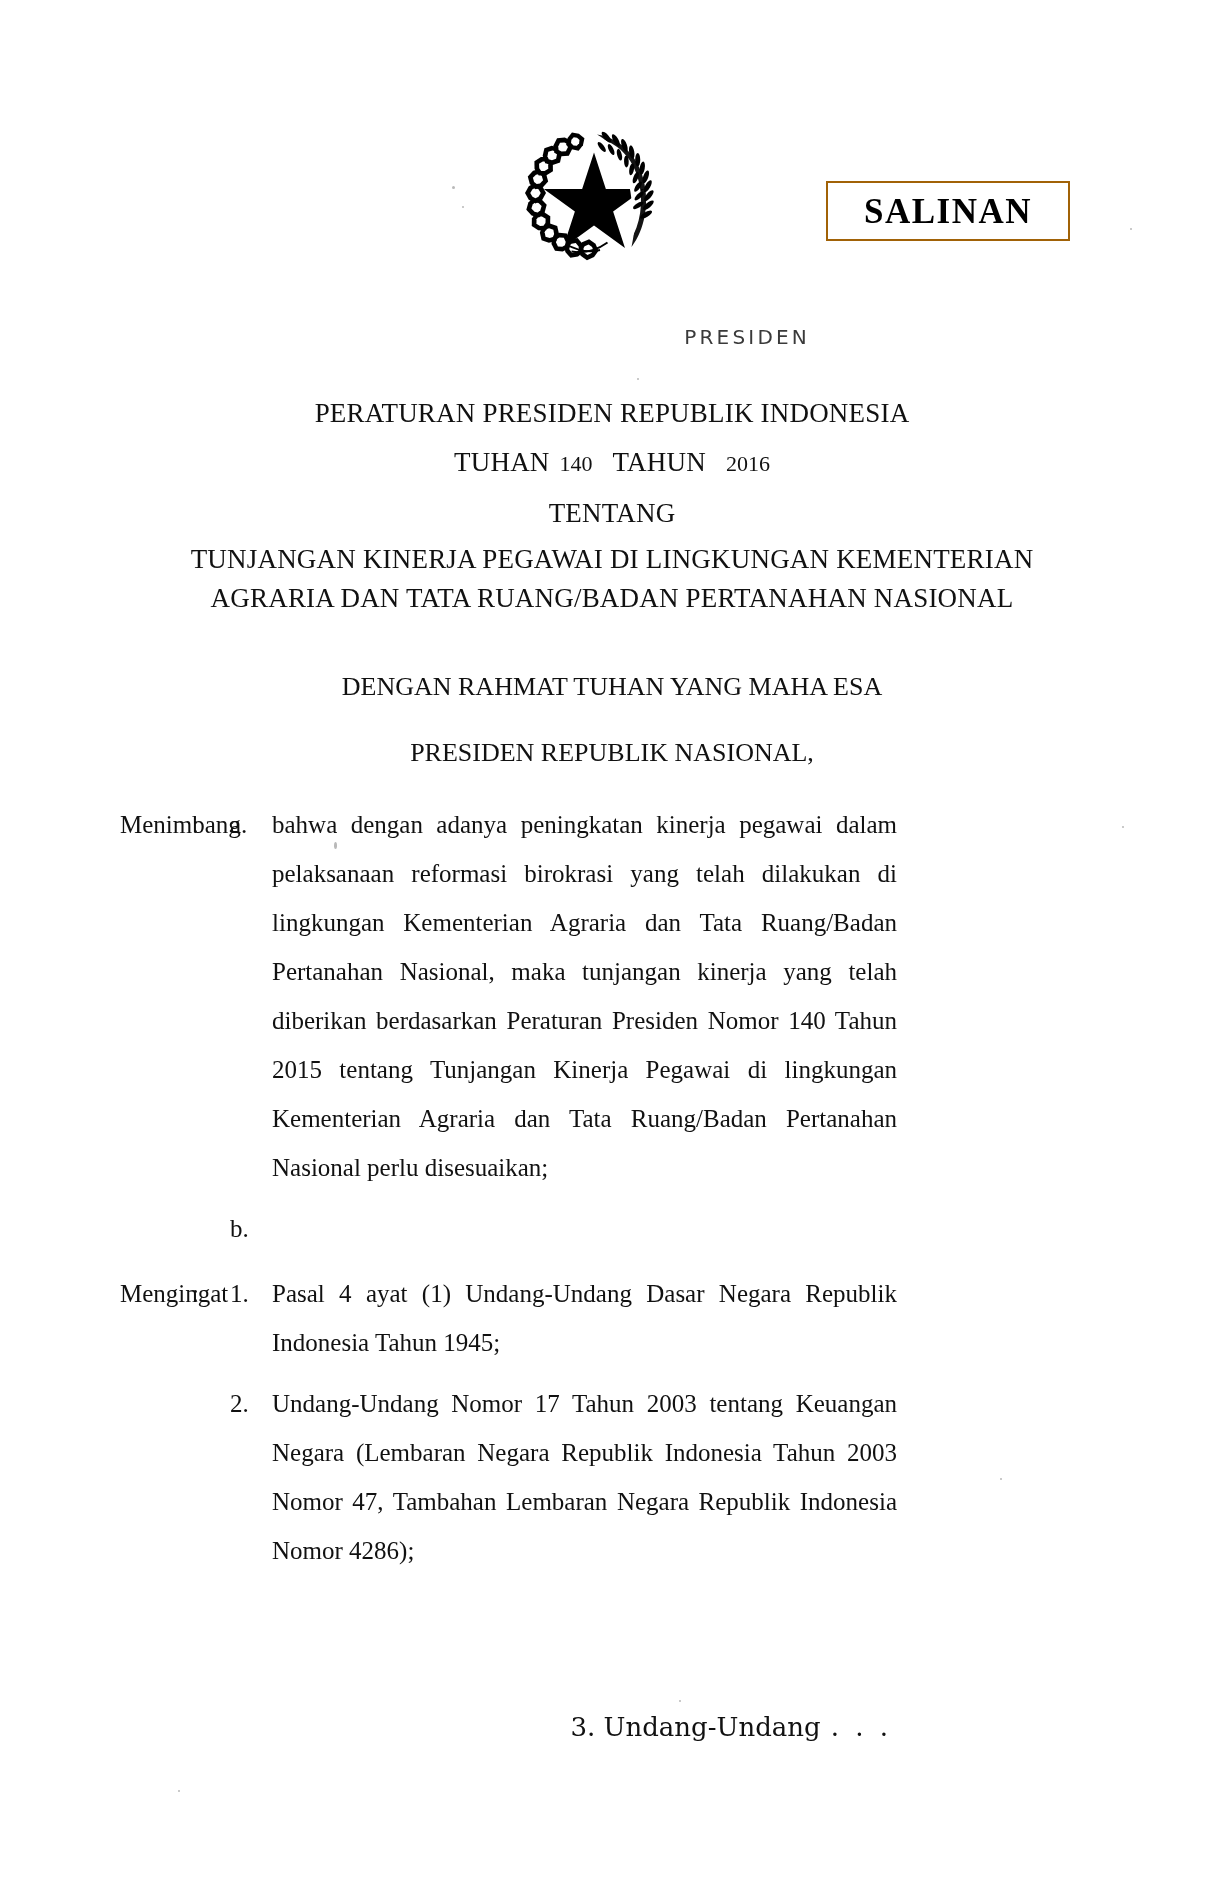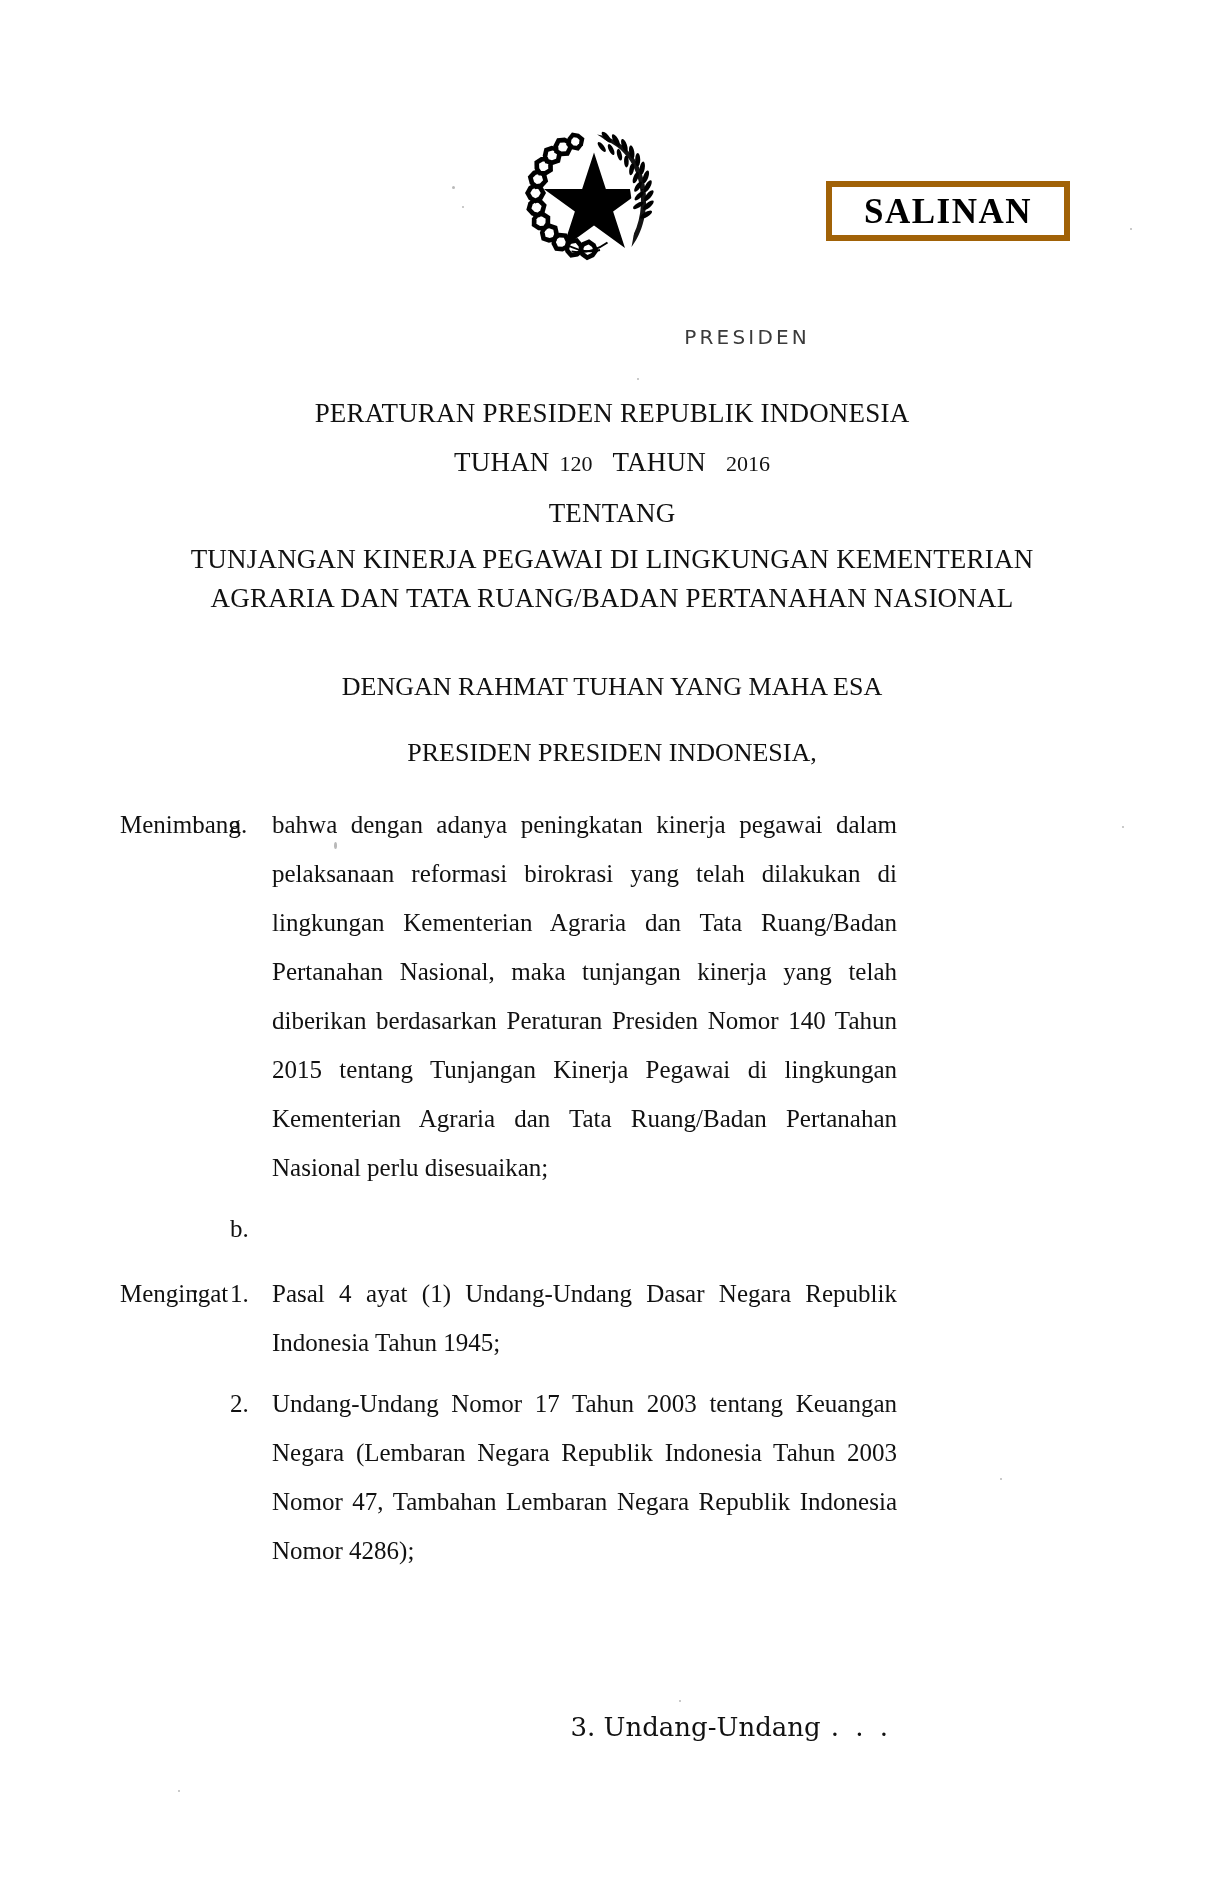--- a/index.html
+++ b/index.html
@@ -37,21 +37,21 @@
     height: 150px;
   }
   .emblem svg { display: block; width: 150px; height: 150px; }
 
   .salinan-box {
     position: absolute;
     left: 826px;
     top: 63px;
     width: 244px;
     height: 60px;
-    border: 6px solid #a16207;
+    border: 2px solid #a16207;
     box-sizing: border-box;
     display: flex;
     align-items: center;
     justify-content: center;
     background: #ffffff;
   }
   .salinan-text {
     font-family: "Liberation Serif", "DejaVu Serif", serif;
     font-weight: bold;
     font-size: 35px;
@@ -347,29 +347,29 @@
     </div>
   </div>
 
   <div class="presiden-caption">
     <div>PRESIDEN</div>
   </div>
 
   <div class="title-block">
     <div class="title-line">PERATURAN PRESIDEN REPUBLIK INDONESIA</div>
     <div class="title-line nomor">
-      <span>TUHAN</span><span class="gapword"></span><span class="num-small">120</span><span class="gapword"></span><span class="gapword"></span><span>TAHUN</span><span class="gapword"></span><span class="gapword"></span><span class="num-small">2016</span>
+      <span>TUHAN</span><span class="gapword"></span><span class="num-small">140</span><span class="gapword"></span><span class="gapword"></span><span>TAHUN</span><span class="gapword"></span><span class="gapword"></span><span class="num-small">2016</span>
     </div>
     <div class="title-line tentang">TENTANG</div>
     <div class="title-line subject">TUNJANGAN KINERJA PEGAWAI DI LINGKUNGAN KEMENTERIAN</div>
     <div class="title-line subject2">AGRARIA DAN TATA RUANG/BADAN PERTANAHAN NASIONAL</div>
   </div>
 
   <div class="invocation">DENGAN RAHMAT TUHAN YANG MAHA ESA</div>
-  <div class="signatory">PRESIDEN PRESIDEN INDONESIA,</div>
+  <div class="signatory">PRESIDEN REPUBLIK NASIONAL,</div>
 
   <div class="clauses">
 
     <div class="clause-group">
       <div class="clause-row">
         <div class="label-cell">Menimbang</div>
         <div class="colon-cell">:</div>
         <div class="marker-cell">a.</div>
         <div class="text-cell">bahwa dengan adanya peningkatan kinerja pegawai dalam pelaksanaan reformasi birokrasi yang telah dilakukan di lingkungan Kementerian Agraria dan Tata Ruang/Badan Pertanahan Nasional, maka tunjangan kinerja yang telah diberikan berdasarkan Peraturan Presiden Nomor 140 Tahun 2015 tentang Tunjangan Kinerja Pegawai di lingkungan Kementerian Agraria dan Tata Ruang/Badan Pertanahan Nasional perlu disesuaikan;</div>
       </div>

